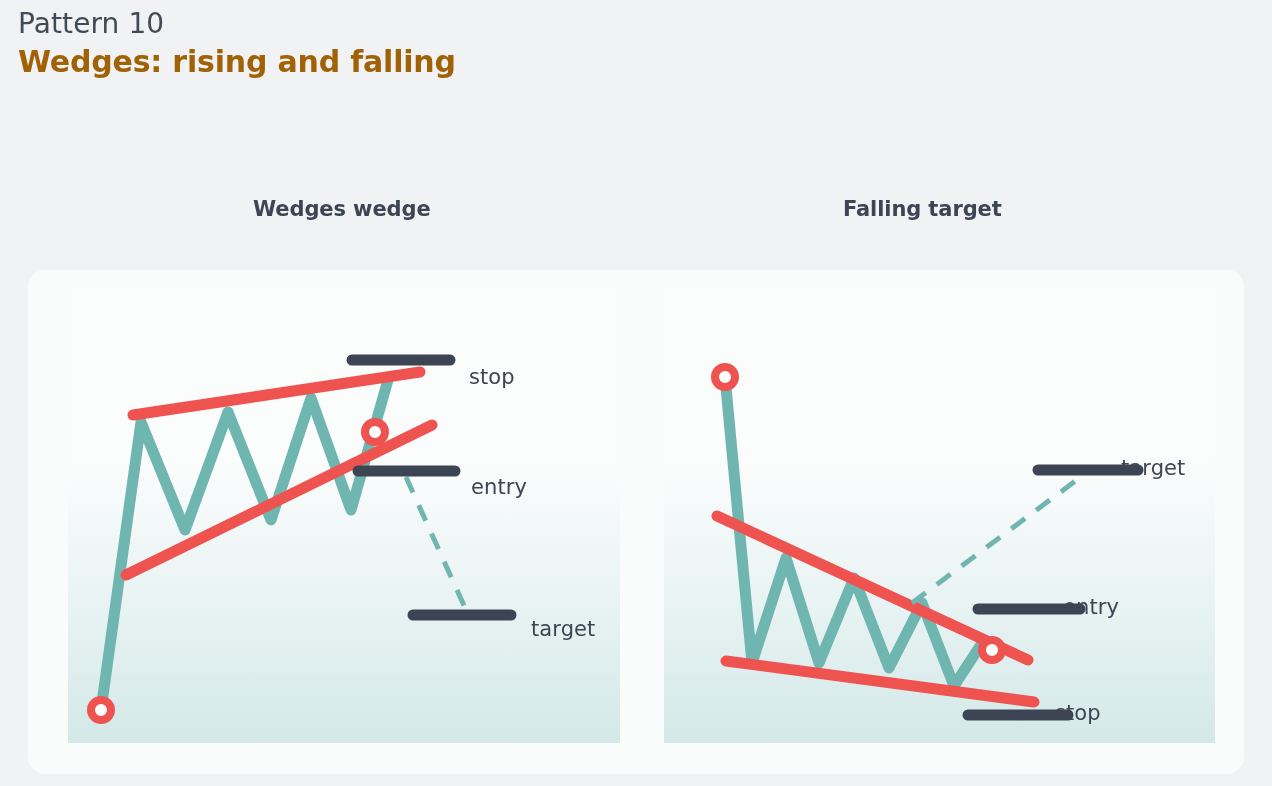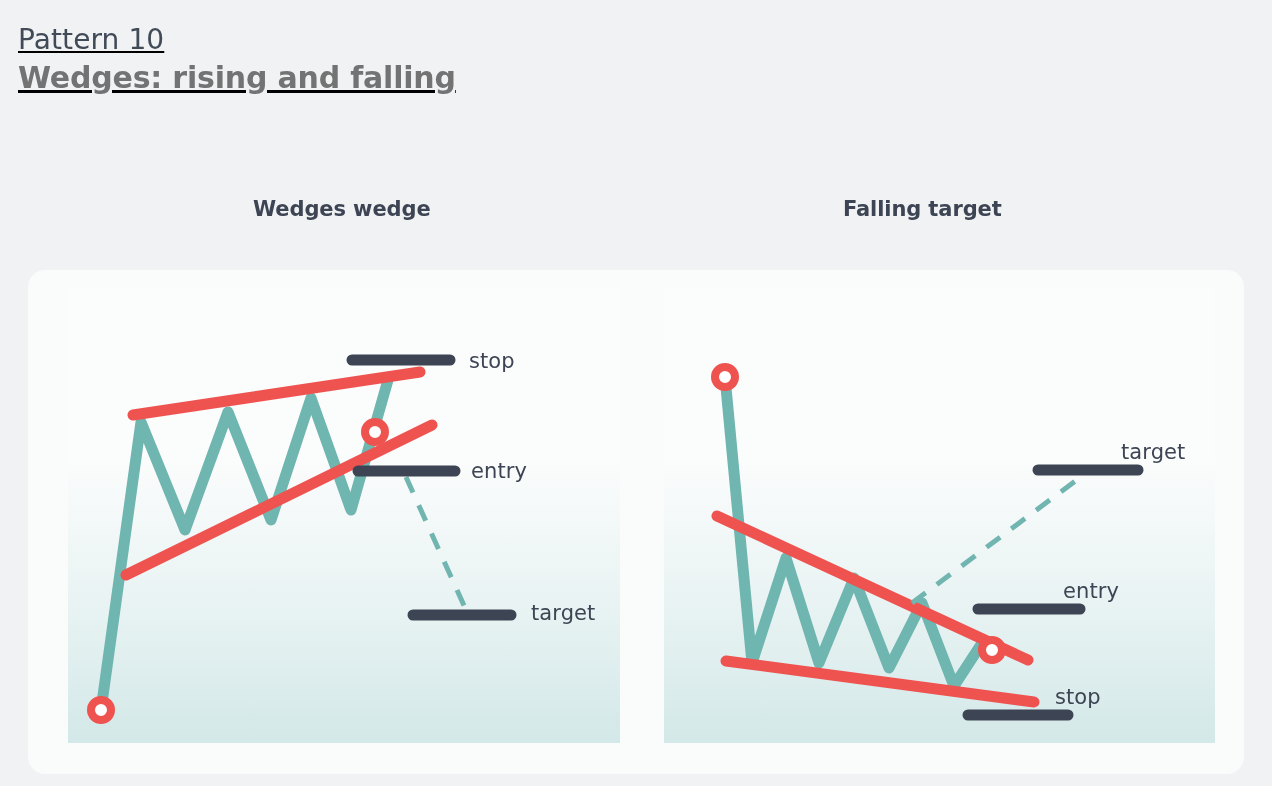--- a/index.html
+++ b/index.html
@@ -10,32 +10,32 @@
     width: 1272px; height: 786px;
     background: #f1f2f4;
     font-family: "DejaVu Sans", sans-serif;
     overflow: hidden;
     position: relative;
   }
 
   
   #header {
     position: absolute;
-    left: 18px; top: 22px; text-decoration: underline;
+    left: 18px; top: 6px;
   }
   #pattern-label {
     font-size: 28px;
     color: #414a57;
     line-height: 1.25;
     letter-spacing: 0.1px;
     font-weight: 400;
   }
   #pattern-title {
     font-size: 30px;
-    color: #737373;
+    color: #a16207;
     font-weight: bold;
     line-height: 1.3;
     letter-spacing: -0.2px;
     margin-top: 1px;
   }
 
   
   .col-heading {
     position: absolute;
     font-size: 21px;
@@ -103,20 +103,21 @@
   }
 
   
   .level-label {
     position: absolute;
     font-size: 21px;
     color: #3d4453;
     font-weight: 400;
     letter-spacing: 0.1px;
     white-space: nowrap;
+    margin-top: 16px;
   }
   #label-r-stop   { left: 469px; top: 349px; }
   #label-r-entry  { left: 471px; top: 459px; }
   #label-r-target { left: 531px; top: 601px; }
   #label-f-target { left: 1121px; top: 440px; }
   #label-f-entry  { left: 1063px; top: 579px; }
   #label-f-stop   { left: 1055px; top: 685px; }
 </style>
 </head>
 <body>

